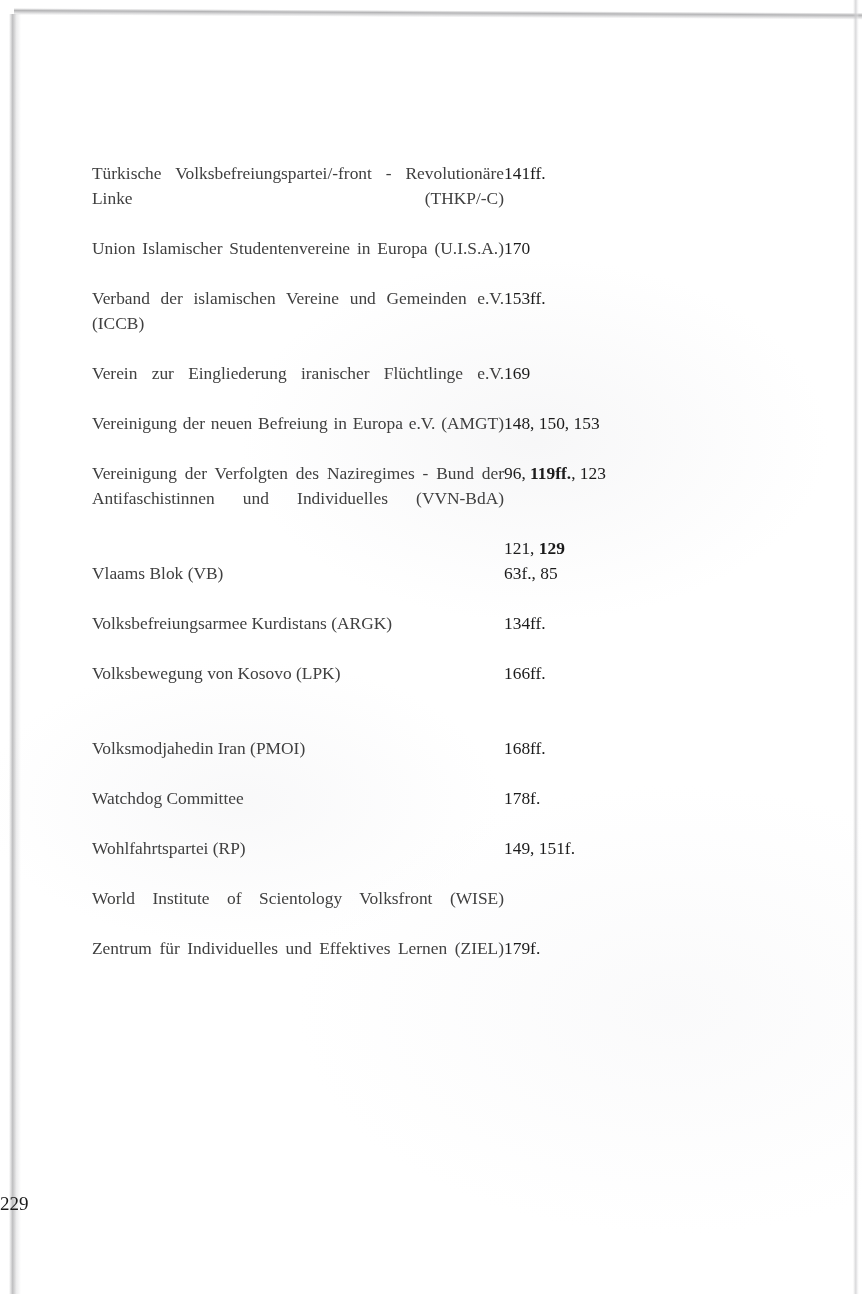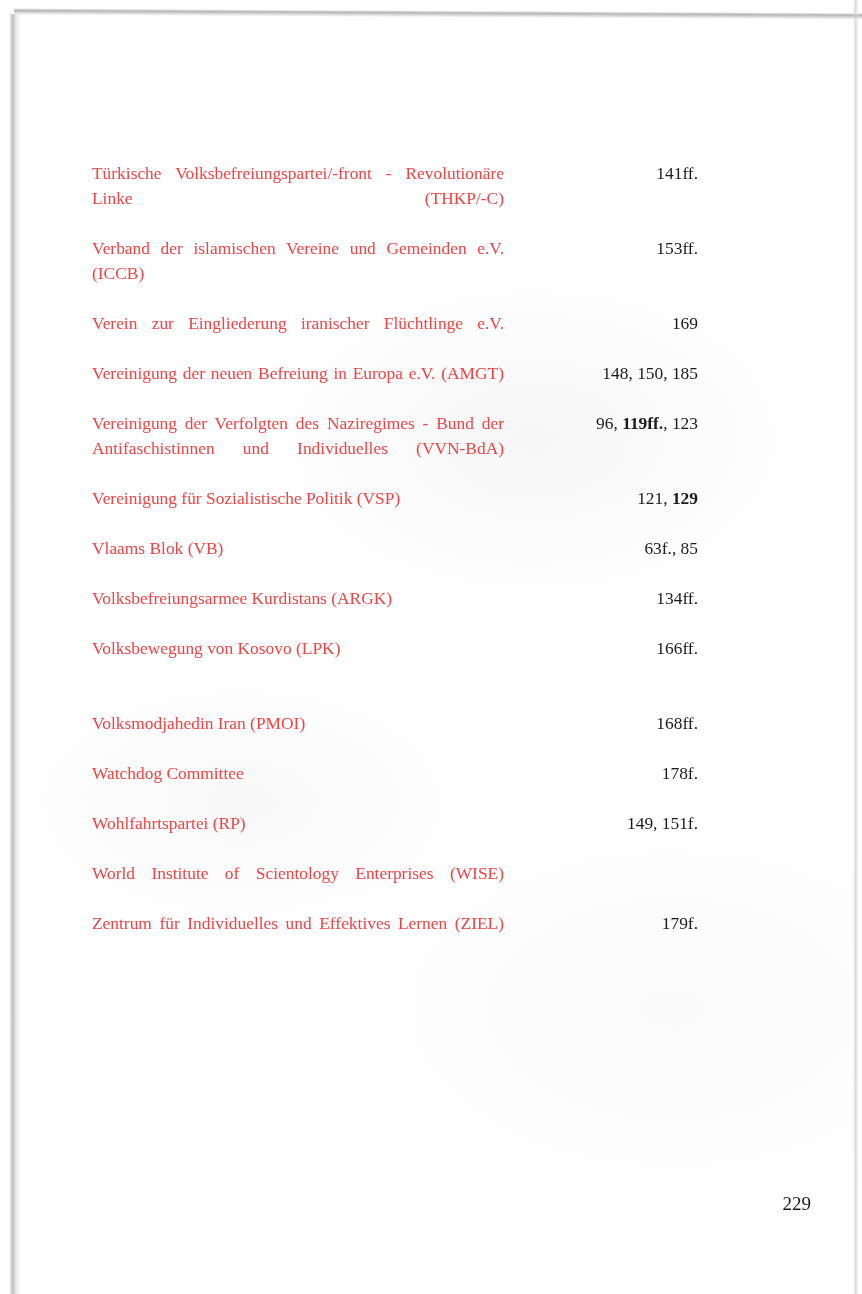--- a/index.html
+++ b/index.html
@@ -81,21 +81,21 @@
     position: relative;
     margin: 0;
     min-height: 25px;
   }
 
   
   .entry-name {
     width: 412px;
     font-size: 17.4px;
     line-height: 25px;
-    color: #ef4444;
+    color: #404040;
     text-align: justify;
     text-justify: inter-word;
     -webkit-hyphens: none;
     hyphens: none;
     white-space: pre-wrap;
   }
   
   .entry-name::after {
     content: "";
     display: inline-block;
@@ -106,72 +106,74 @@
   .entry-name.flush {
     text-align: left;
   }
 
   
   .entry-pages {
     position: absolute;
     top: 0;
     left: 412px;
     width: 194px;
-    text-align: right;
     font-size: 17.4px;
     line-height: 25px;
     color: #1b1b1b;
     white-space: nowrap;
   }
   .entry-pages b {
     font-weight: 700;
   }
 
   .folio {
     position: absolute;
     top: 1192px;
     left: 0;
     width: 811px;
-    text-align: right;
+    text-align: left;
     font-size: 19px;
     line-height: 24px;
     color: #1b1b1b;
   }
 </style>
 </head>
 <body>
 
 <div class="paper-tint"></div>
 <div class="scan-edge-top"></div>
 <div class="scan-edge-left"></div>
 <div class="scan-edge-right"></div>
 
 <div class="index-list">
     <div class="index-entry">
       <div class="entry-name">Türkische Volksbefreiungspartei/-front - Revolutionäre Linke (THKP/-C)</div>
       <div class="entry-pages"><span>141ff.</span></div>
     </div>
     <div class="index-entry">
+      <div class="entry-name">Union Islamischer Studentenvereine in Europa (U.I.S.A.)</div>
+      <div class="entry-pages"><span>170</span></div>
+    </div>
+    <div class="index-entry">
       <div class="entry-name">Verband der islamischen Vereine und Gemeinden e.V. (ICCB)</div>
       <div class="entry-pages"><span>153ff.</span></div>
     </div>
     <div class="index-entry">
       <div class="entry-name">Verein zur Eingliederung iranischer Flüchtlinge e.V.</div>
       <div class="entry-pages"><span>169</span></div>
     </div>
     <div class="index-entry">
       <div class="entry-name">Vereinigung der neuen Befreiung in Europa e.V. (AMGT)</div>
-      <div class="entry-pages"><span>148, 150, 185</span></div>
+      <div class="entry-pages"><span>148, 150, 153</span></div>
     </div>
     <div class="index-entry">
       <div class="entry-name">Vereinigung der Verfolgten des Naziregimes - Bund der Antifaschistinnen und Individuelles (VVN-BdA)</div>
       <div class="entry-pages"><span>96, </span><b>119ff.</b><span>, 123</span></div>
     </div>
     <div class="index-entry">
-      <div class="entry-name flush">Vereinigung für Sozialistische Politik (VSP)</div>
       <div class="entry-pages"><span>121, </span><b>129</b></div>
     </div>
     <div class="index-entry">
       <div class="entry-name flush">Vlaams Blok (VB)</div>
       <div class="entry-pages"><span>63f., 85</span></div>
     </div>
     <div class="index-entry">
       <div class="entry-name flush">Volksbefreiungsarmee Kurdistans (ARGK)</div>
       <div class="entry-pages"><span>134ff.</span></div>
     </div>
@@ -187,21 +189,21 @@
     </div>
     <div class="index-entry">
       <div class="entry-name flush">Watchdog Committee</div>
       <div class="entry-pages"><span>178f.</span></div>
     </div>
     <div class="index-entry">
       <div class="entry-name flush">Wohlfahrtspartei (RP)</div>
       <div class="entry-pages"><span>149, 151f.</span></div>
     </div>
     <div class="index-entry">
-      <div class="entry-name">World Institute of Scientology Enterprises (WISE)</div>
+      <div class="entry-name">World Institute of Scientology Volksfront (WISE)</div>
     </div>
     <div class="index-entry">
       <div class="entry-name">Zentrum für Individuelles und Effektives Lernen (ZIEL)</div>
       <div class="entry-pages"><span>179f.</span></div>
     </div>
   </div>
 
 <div class="folio">229</div>
 
 </body></html>

